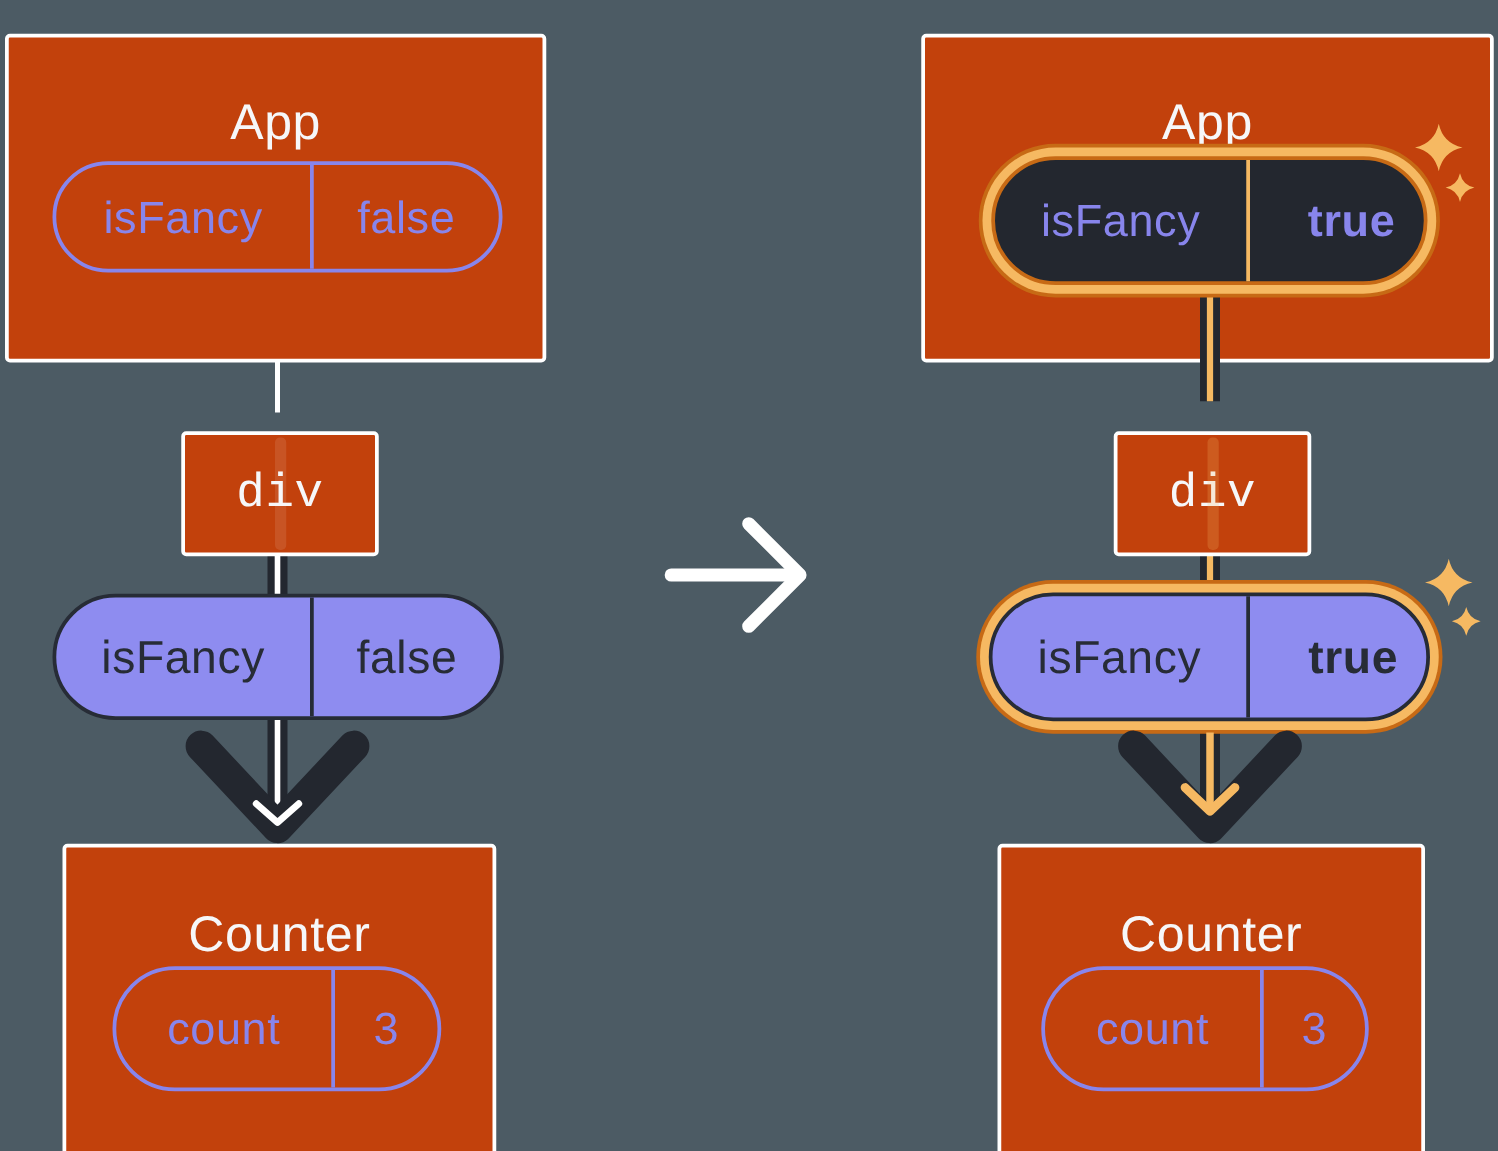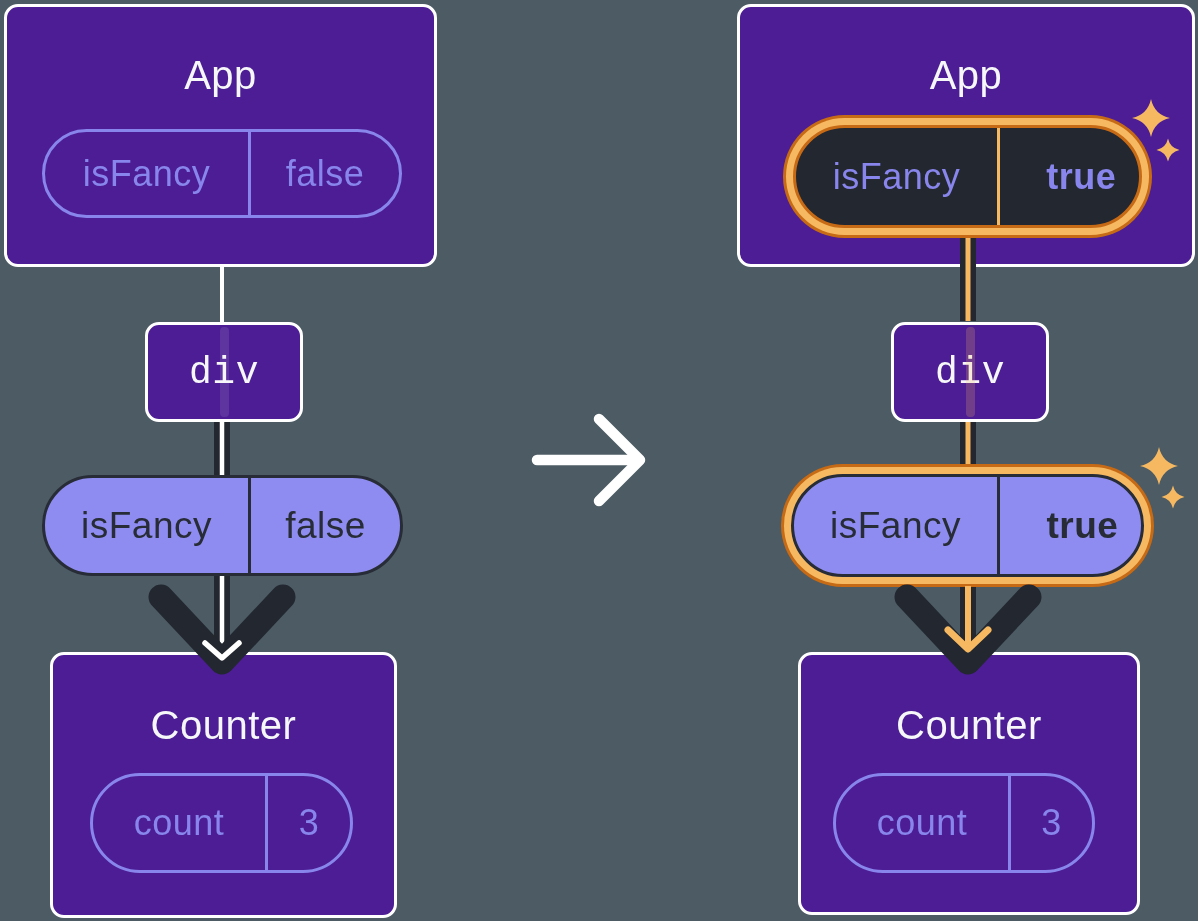--- a/index.html
+++ b/index.html
@@ -4,22 +4,22 @@
 <style>
   html,body{margin:0;padding:0;background:#4C5B64;}
   .canvas{
     position:relative;width:1198px;height:921px;background:#4C5B64;
     font-family:"Liberation Sans",sans-serif;overflow:hidden;
   }
   .layer{position:absolute;left:0;top:0;width:1198px;height:921px;pointer-events:none;}
   .z1{z-index:1}.z3{z-index:3}.z5{z-index:5}
   
   .node{
-    position:absolute;background:#4c1d95;border:3.5px solid #FFFFFF;
-    border-radius:14px;box-sizing:border-box;z-index:2;
+    position:absolute;background:#c2410c;border:3.5px solid #FFFFFF;
+    border-radius:4px;box-sizing:border-box;z-index:2;margin-top:23px;
   }
   .node-title{
     position:absolute;left:0;right:0;text-align:center;
     color:#F6F7F9;font-size:40px;font-weight:500;letter-spacing:.5px;
   }
   .divnode{display:flex;align-items:center;justify-content:center;font-family:Liberation Mono, monospace;}
   .divnode .node-title{position:static;font-size:38px;}
   .strip{position:absolute;top:2px;bottom:2px;border-radius:4px;}
   
   .pill{

